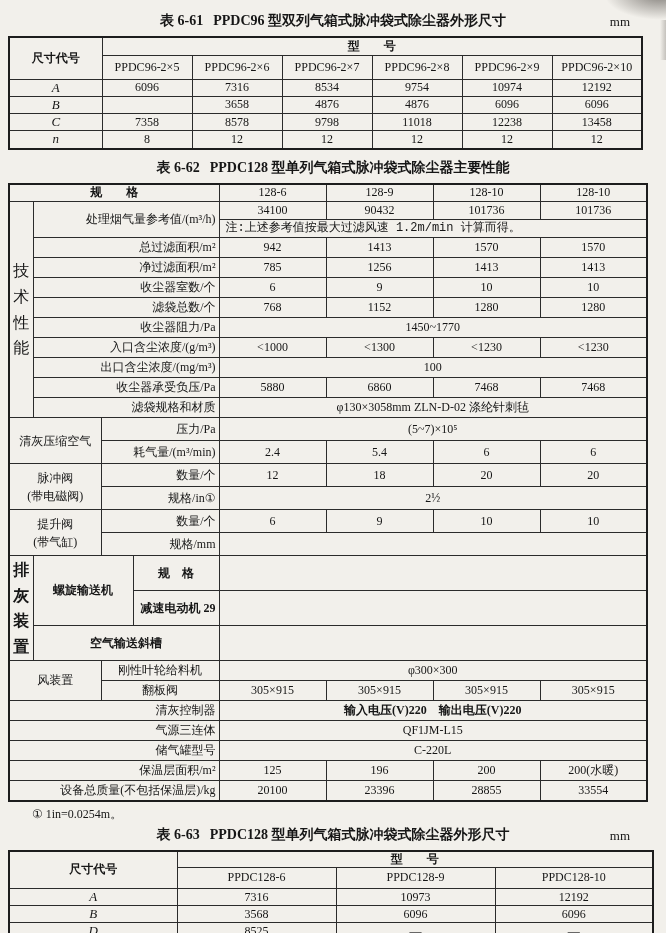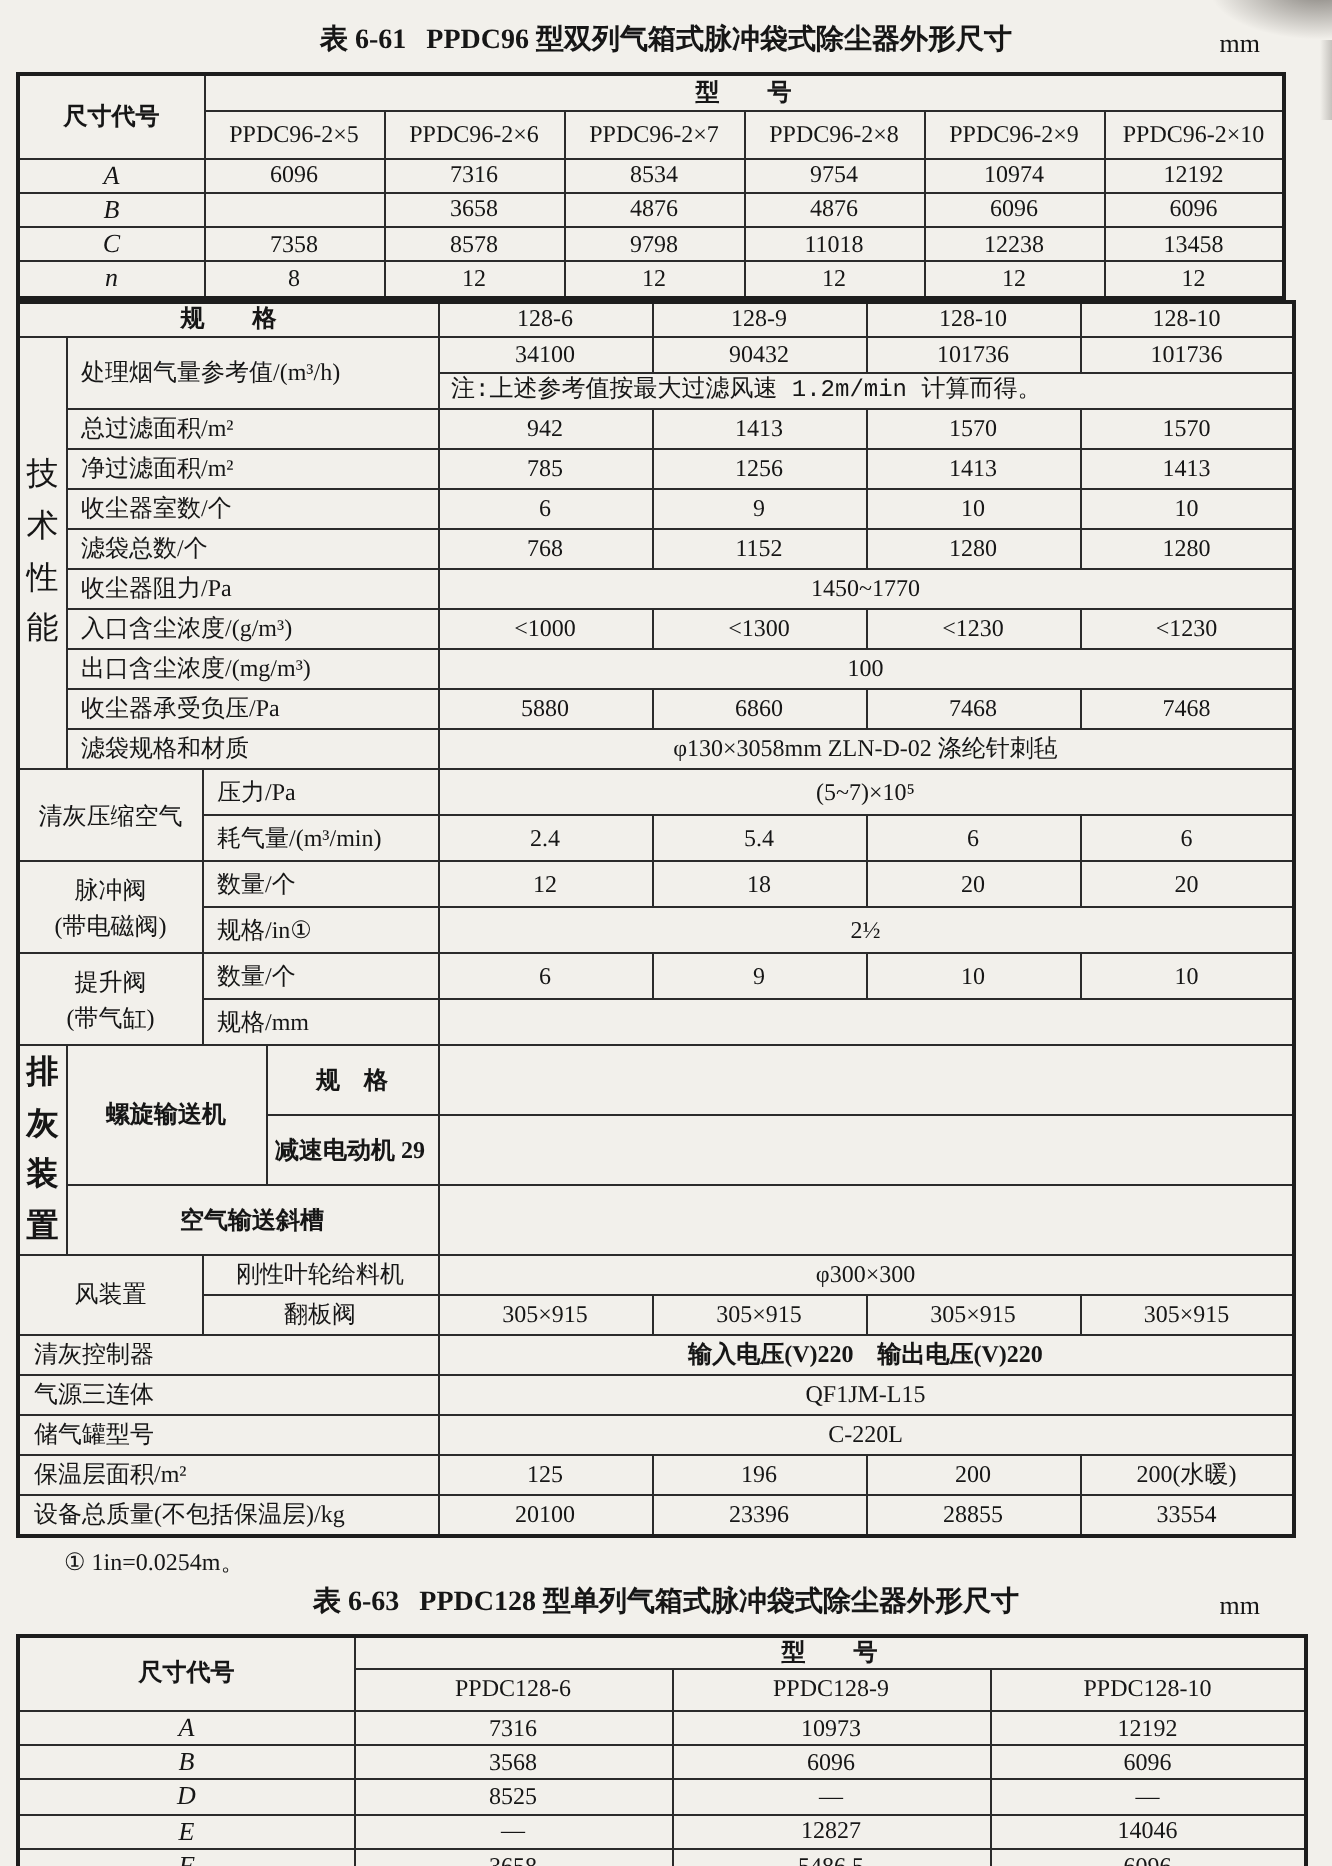--- a/index.html
+++ b/index.html
@@ -23,21 +23,21 @@
   .caption .unit{position:absolute;right:28px;top:1px;font-weight:normal;font-size:13px;}
   .cap61{margin:2px 0 6px 0;}
   .cap62{margin:9px 0 6px 0;}
   .cap63{margin:3px 0 6px 0;}
 
   table{border-collapse:collapse;table-layout:fixed;background:transparent;}
   td{border:1px solid #2b2b2b;font-size:12px;text-align:center;vertical-align:middle;
      padding:0 3px;overflow:hidden;line-height:1.25;}
   table.frame{border:2px solid #1d1d1d;}
 
-  .lab{text-align:left;padding-left:7px;}
+  .lab{text-align:right;padding-left:7px;}
   .bold{font-weight:bold;}
   .ital{font-style:italic;font-size:13px;}
   .vert{padding:1px 2px;line-height:1.6;word-break:break-all;white-space:normal;
         font-size:16px;letter-spacing:0;}
   .twoline{line-height:1.5;}
   .notecell{text-align:left;padding-left:6px;font-size:12px;font-family:Liberation Mono, monospace;}
 
   
   .t61{width:633px;margin:0 auto 0 0;}
   .t61 tr.hr1{height:18px;} .t61 tr.hr2{height:24px;} .t61 tr.dr{height:16px;}
@@ -117,20 +117,23 @@
       <td>8</td>
       <td>12</td>
       <td>12</td>
       <td>12</td>
       <td>12</td>
       <td>12</td>
     </tr>
   </tbody>
     </table>
 
+  <div class="caption cap62">
+    <span class="cap-label">表 6-62</span><span>PPDC128 型单列气箱式脉冲袋式除尘器主要性能</span>
+  </div>
   <table class="t62 frame">
     <colgroup>
         <col style="width:24px">
         <col style="width:68px">
         <col style="width:32px">
         <col style="width:86px">
         <col style="width:107px">
         <col style="width:107px">
         <col style="width:107px">
         <col style="width:107px">

